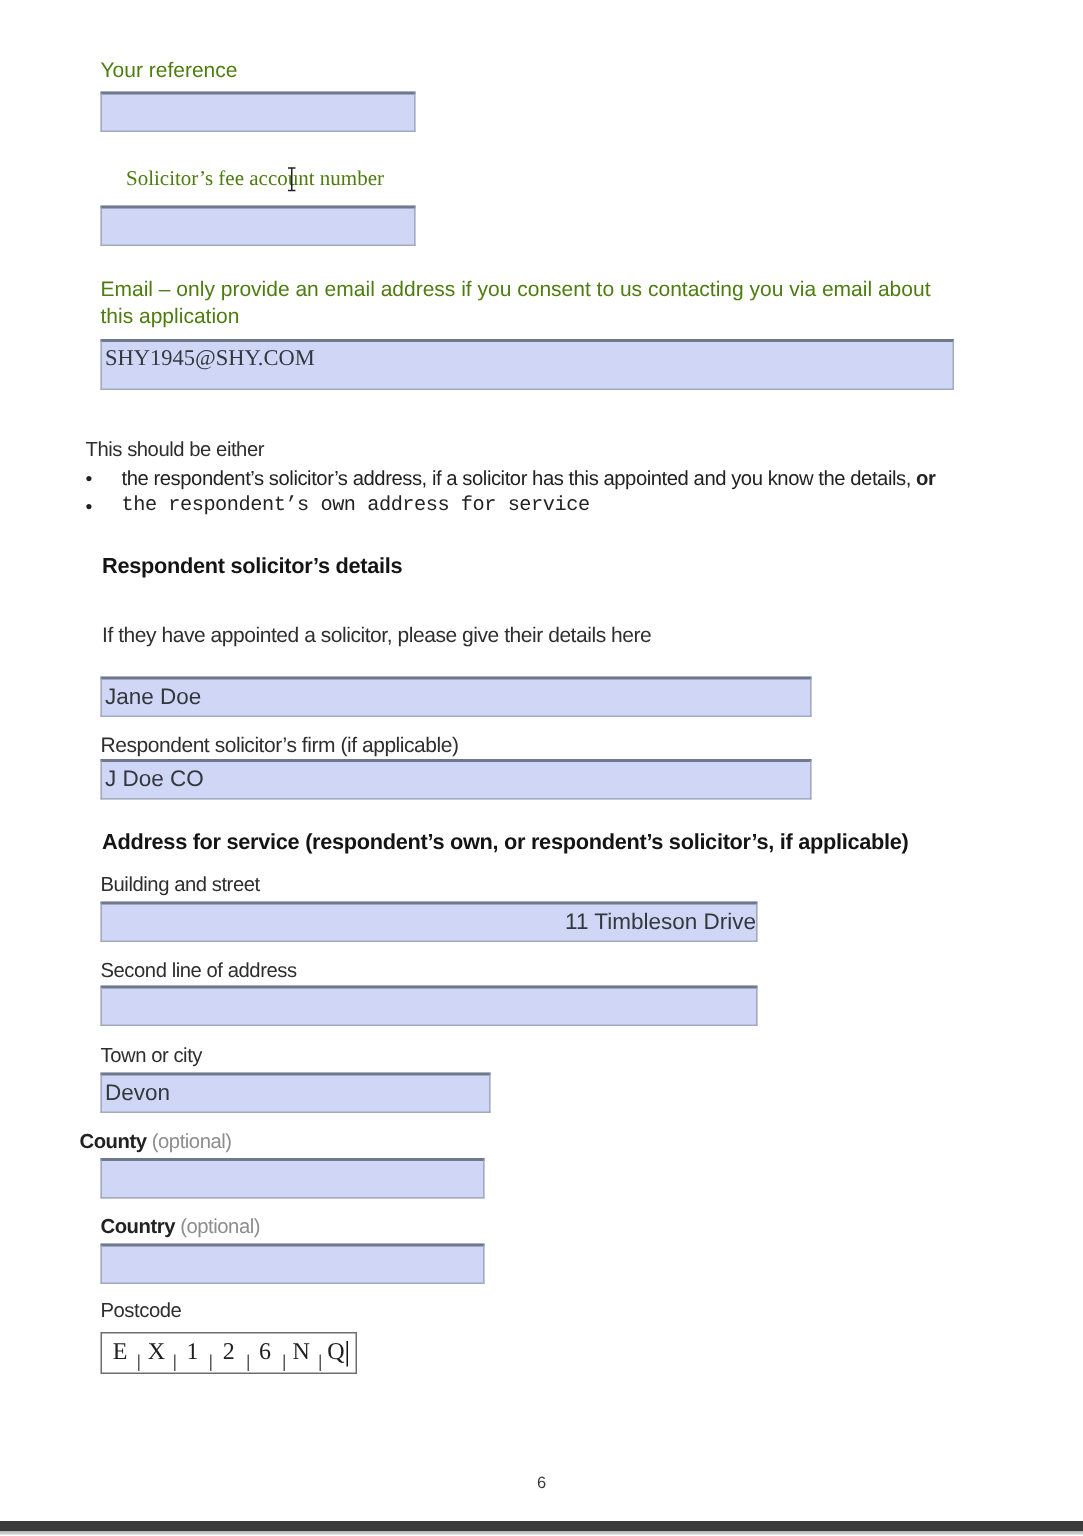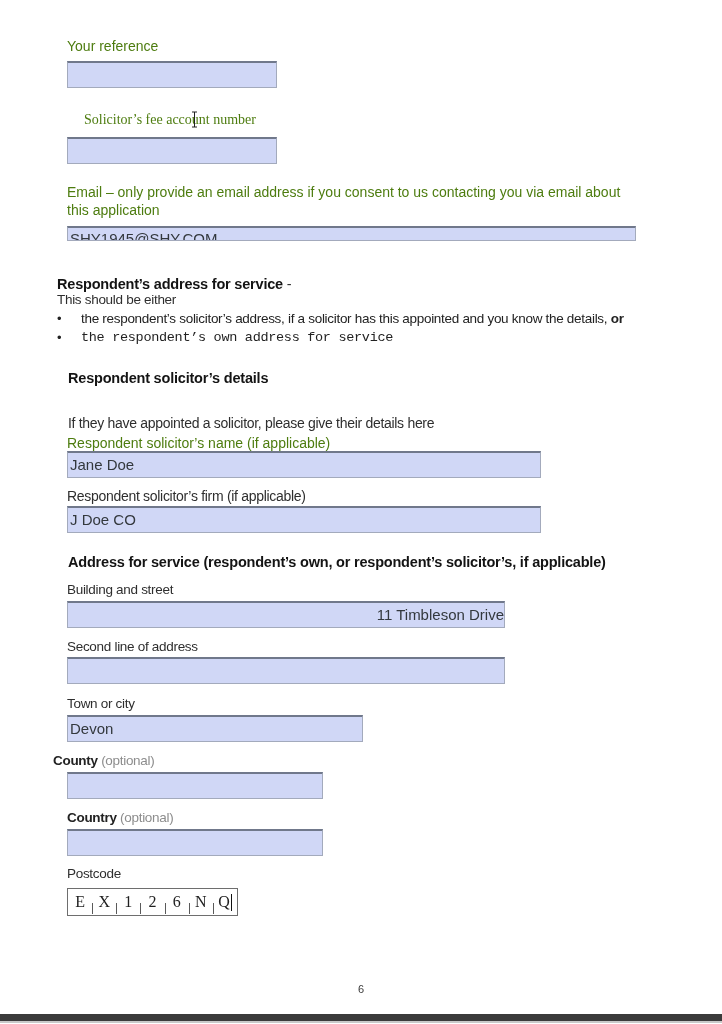--- a/index.html
+++ b/index.html
@@ -100,55 +100,51 @@
   <span class="ibeam">
     <svg width="7" height="17" viewBox="0 0 7 17">
       <line x1="3.5" y1="1" x2="3.5" y2="16" stroke="#222" stroke-width="1"></line>
       <line x1="1" y1="1" x2="6" y2="1" stroke="#222" stroke-width="1"></line>
       <line x1="1" y1="16" x2="6" y2="16" stroke="#222" stroke-width="1"></line>
     </svg>
   </span>
   <div class="field" style="left:67px;top:137px;width:210px;"></div>
 
   <div class="lbl wrap" style="left:67px;top:184px;width:578px;white-space:normal;line-height:17.5px;">Email – only provide an email address if you consent to us contacting you via email about this application</div>
-  <div class="field" style="left:67px;top:226px;width:569px;height:15px;line-height:22px;">SHY1945@SHY.COM</div>
+  <div class="field" style="left:67px;top:226px;width:569px;height:34px;line-height:22px;font-family:Liberation Serif, serif;">SHY1945@SHY.COM</div>
 
-  <div class="h" style="left:57px;top:276px;">
-    <span>Respondent’s address for service</span><span class="dash"> -</span>
-  </div>
   <div class="lbl2" style="left:57px;top:292px;">This should be either</div>
 
   <div class="bullet-dot" style="top:311px;">•</div>
   <div class="bullet-text" style="top:311px;">
     <span>the respondent’s solicitor’s address, if a solicitor has this appointed and you know the details, </span><b>or</b>
   </div>
   <div class="bullet-dot" style="top:330px;">•</div>
   <div class="bullet-text" style="top:330px;font-family:Liberation Mono, monospace;">
     <span>the respondent’s own address for service</span><b></b>
   </div>
 
   <div class="h" style="left:68px;top:370px;">Respondent solicitor’s details</div>
   <div class="lbl2" style="left:68px;top:391px;font-size:14px;margin-top:24px;">If they have appointed a solicitor, please give their details here</div>
 
-  <div class="lbl" style="left:67px;top:435px;">Respondent solicitor’s name (if applicable)</div>
   <div class="field" style="left:67px;top:451px;width:474px;">Jane Doe</div>
 
   <div class="lbl2" style="left:67px;top:488px;font-size:14px;">Respondent solicitor’s firm (if applicable)</div>
   <div class="field" style="left:67px;top:506px;width:474px;">J Doe CO</div>
 
   <div class="h" style="left:68px;top:554px;">Address for service (respondent’s own, or respondent’s solicitor’s, if applicable)</div>
 
   <div class="lbl2" style="left:67px;top:582px;">Building and street</div>
   <div class="field" style="left:67px;top:601px;width:438px;text-align:right;">11 Timbleson Drive</div>
 
   <div class="lbl2" style="left:67px;top:639px;">Second line of address</div>
   <div class="field" style="left:67px;top:657px;width:438px;"></div>
 
   <div class="lbl2" style="left:67px;top:696px;">Town or city</div>
-  <div class="field" style="left:67px;top:715px;width:296px;">Devon</div>
+  <div class="field" style="left:67px;top:715px;width:260px;">Devon</div>
 
   <div class="lbl2" style="left:53px;top:753px;">
     <span style="font-weight:bold;color:#222;">County</span><span class="opt"> (optional)</span>
   </div>
   <div class="field" style="left:67px;top:772px;width:256px;"></div>
 
   <div class="lbl2" style="left:67px;top:810px;">
     <span style="font-weight:bold;color:#222;">Country</span><span class="opt"> (optional)</span>
   </div>
   <div class="field" style="left:67px;top:829px;width:256px;"></div>

